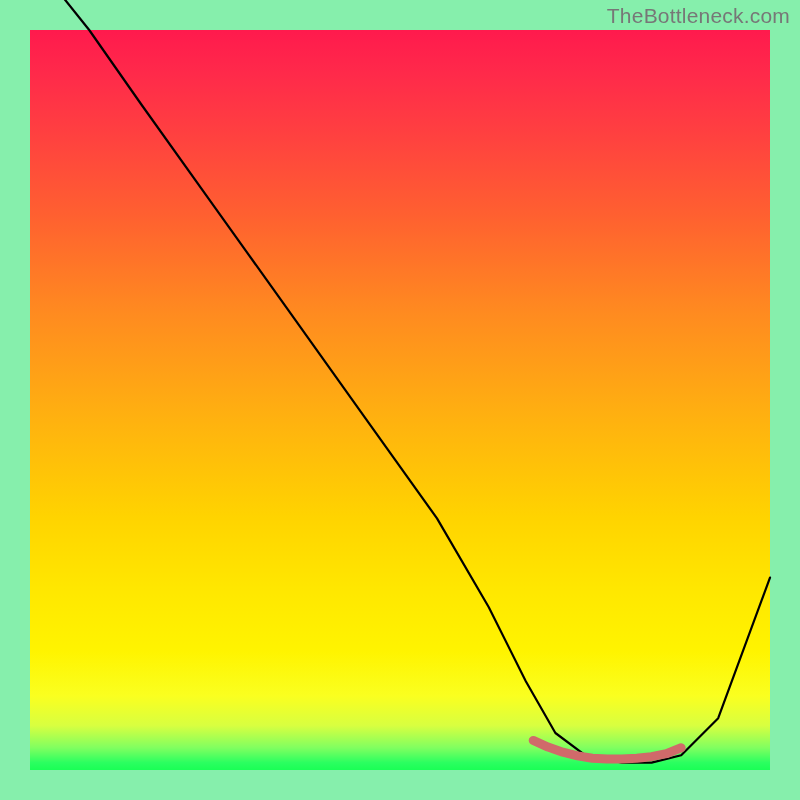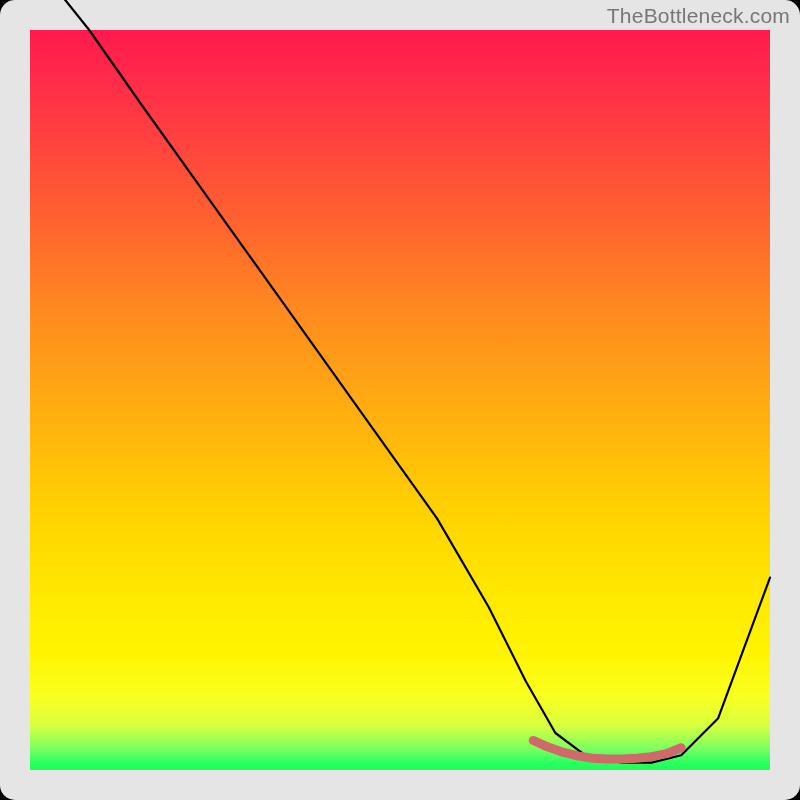--- a/index.html
+++ b/index.html
@@ -9,22 +9,21 @@
     height: 800px;
     background: #000;
     overflow: hidden;
   }
   .frame {
     position: absolute;
     left: 0;
     top: 0;
     width: 800px;
     height: 800px;
-    background: #e5e5e5;
-    border-radius: 15px;
+    background: #86efac;
   }
   .plot-area {
     position: absolute;
     left: 30px;
     top: 30px;
     width: 740px;
     height: 740px;
     background: linear-gradient(to bottom,
       #ff1a4d 0%,
       #ff2a4a 6%,

